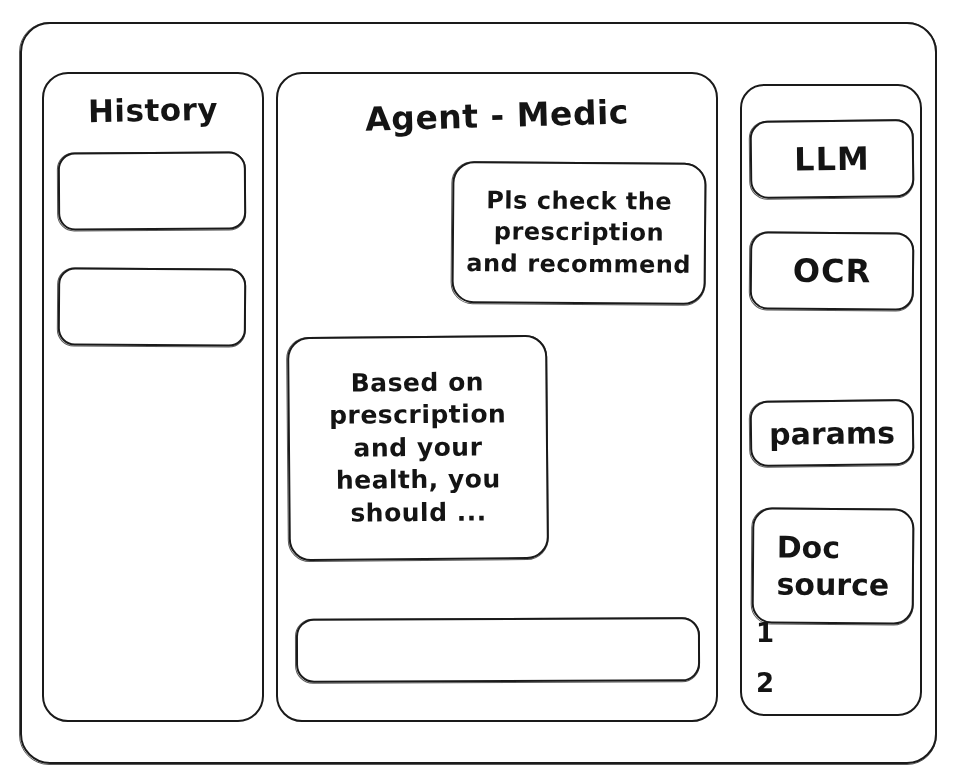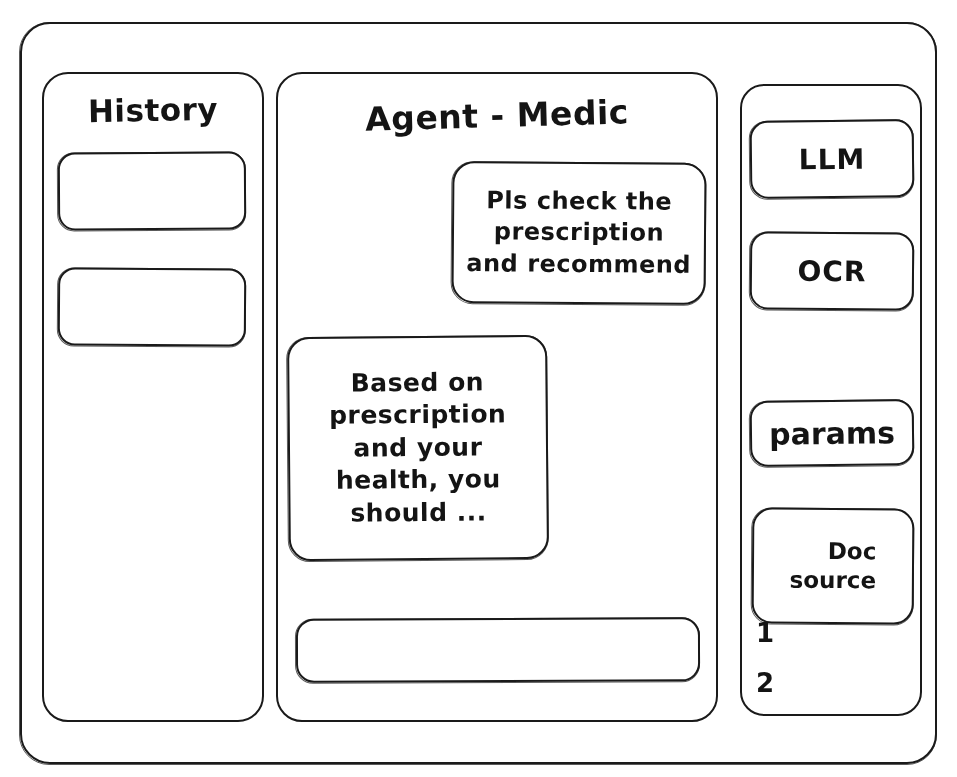--- a/index.html
+++ b/index.html
@@ -155,21 +155,21 @@
   
   .tool-button {
     left: 750px;
     width: 164px;
     border-radius: 18px;
     display: flex;
     align-items: center;
     justify-content: center;
   }
   .tool-label {
-    font-size: 28px;
+    font-size: 32px;
     font-weight: 700;
     color: #141414;
     letter-spacing: 1px;
   }
   #tool-llm    { top: 120px; height: 78px; transform: rotate(-.6deg); }
   #tool-ocr    { top: 232px; height: 78px; transform: rotate(.5deg); }
   #tool-params { top: 400px; height: 66px; transform: rotate(-.7deg); }
   #tool-params .tool-label { font-size: 30px; letter-spacing: 0; }
 
   #doc-source {
@@ -177,23 +177,23 @@
     top: 508px;
     width: 162px;
     height: 116px;
     border-radius: 20px;
     display: flex;
     align-items: center;
     justify-content: center;
     transform: rotate(.4deg);
   }
   #doc-source .tool-label {
-    font-size: 23px;
+    font-size: 30px;
     line-height: 1.25;
-    text-align: right;
+    text-align: left;
     white-space: pre-line;
     letter-spacing: 0;
   }
 
   .doc-entry {
     position: absolute;
     left: 756px;
     font-size: 26px;
     font-weight: 700;
     color: #141414;

